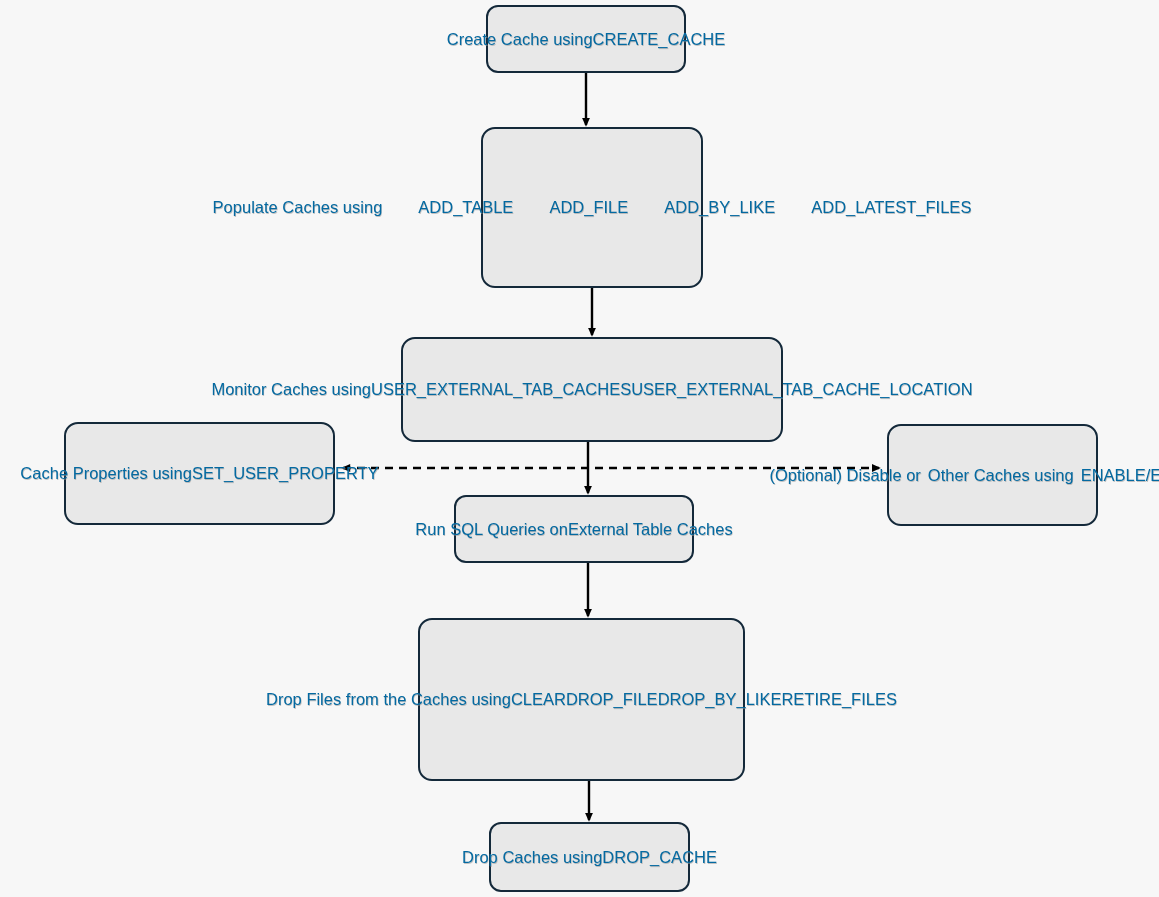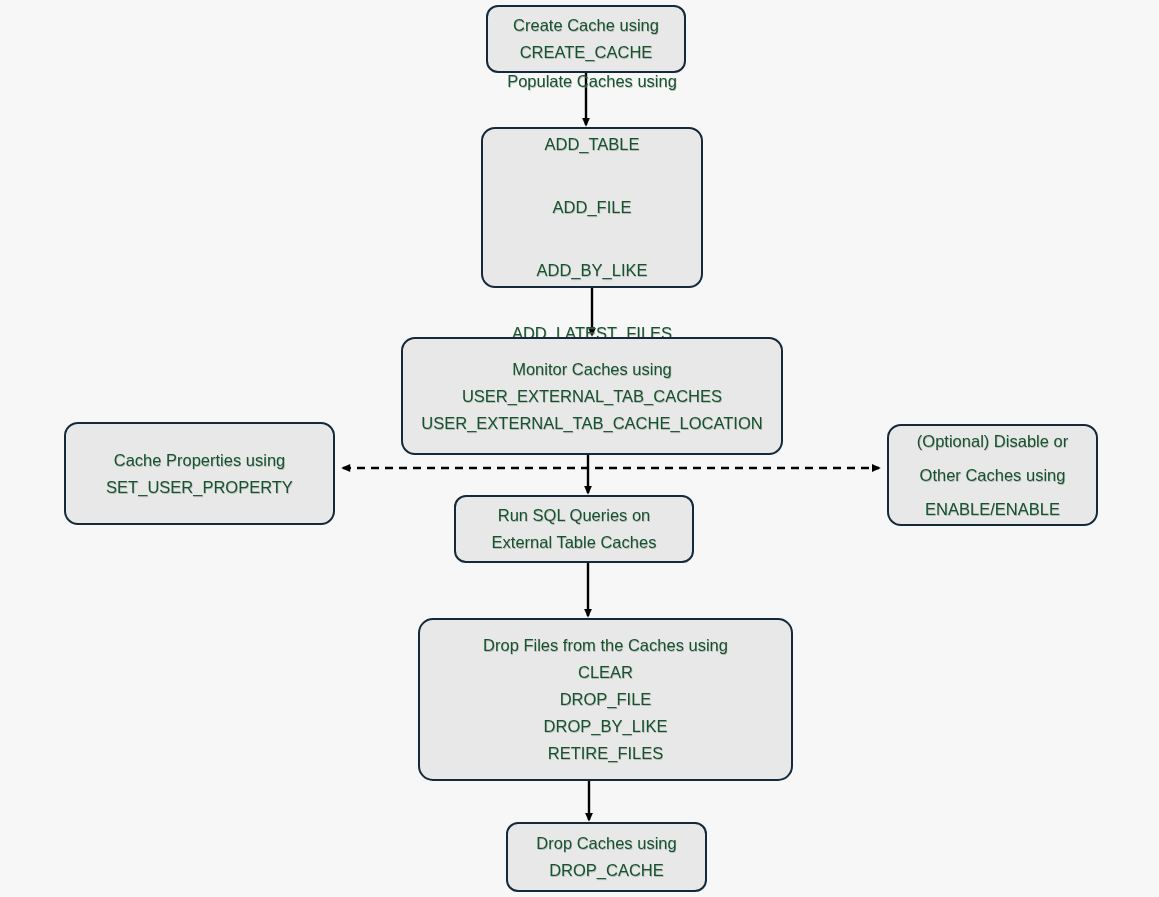--- a/index.html
+++ b/index.html
@@ -26,42 +26,42 @@
     height: 897px;
     pointer-events: none;
   }
   .node {
     position: absolute;
     box-sizing: border-box;
     background: #e8e8e8;
     border: 2.5px solid #14293a;
     border-radius: 14px;
     display: flex;
-    flex-direction: column;
+    flex-direction: row;
     align-items: center;
     justify-content: center;
-    color: #14532d;
+    color: #0369a1;
     font-size: 16.5px;
     line-height: 27px;
     text-align: center;
     z-index: 2;
     text-shadow: 0.6px 0.6px 0.6px rgba(150,150,150,0.55);
   }
   .node .line {
     display: block;
     white-space: nowrap;
   }
   .n-create        { left: 486px; top: 5px;   width: 200px; height: 68px;  border-radius: 12px; }
   .n-populate      { left: 481px; top: 127px; width: 222px; height: 161px; gap: 36px; }
-  .n-monitor       { left: 401px; top: 337px; width: 382px; height: 118px; }
+  .n-monitor       { left: 401px; top: 337px; width: 382px; height: 105px; }
   .n-optional-left { left: 64px;  top: 422px; width: 271px; height: 103px; }
   .n-optional-right{ left: 887px; top: 424px; width: 211px; height: 102px; gap: 7px; }
   .n-runsql        { left: 454px; top: 495px; width: 240px; height: 68px;  border-radius: 12px; }
-  .n-dropfiles     { left: 418px; top: 618px; width: 375px; height: 163px; border-radius: 15px; }
-  .n-dropcaches    { left: 506px; top: 822px; width: 201px; height: 70px;  border-radius: 12px; }
+  .n-dropfiles     { left: 418px; top: 618px; width: 327px; height: 163px; }
+  .n-dropcaches    { left: 489px; top: 822px; width: 201px; height: 70px;  border-radius: 12px; }
 </style>
 </head>
 <body>
 
 <div id="canvas">
 
   <svg id="edges" viewBox="0 0 1159 897" width="1159" height="897" xmlns="http://www.w3.org/2000/svg">
     <defs>
       <marker id="arrow-end" markerWidth="10" markerHeight="10" refX="7.2" refY="4" orient="auto" markerUnits="userSpaceOnUse">
         <path d="M0,0 L9,4 L0,8 z" fill="#000000"></path>

